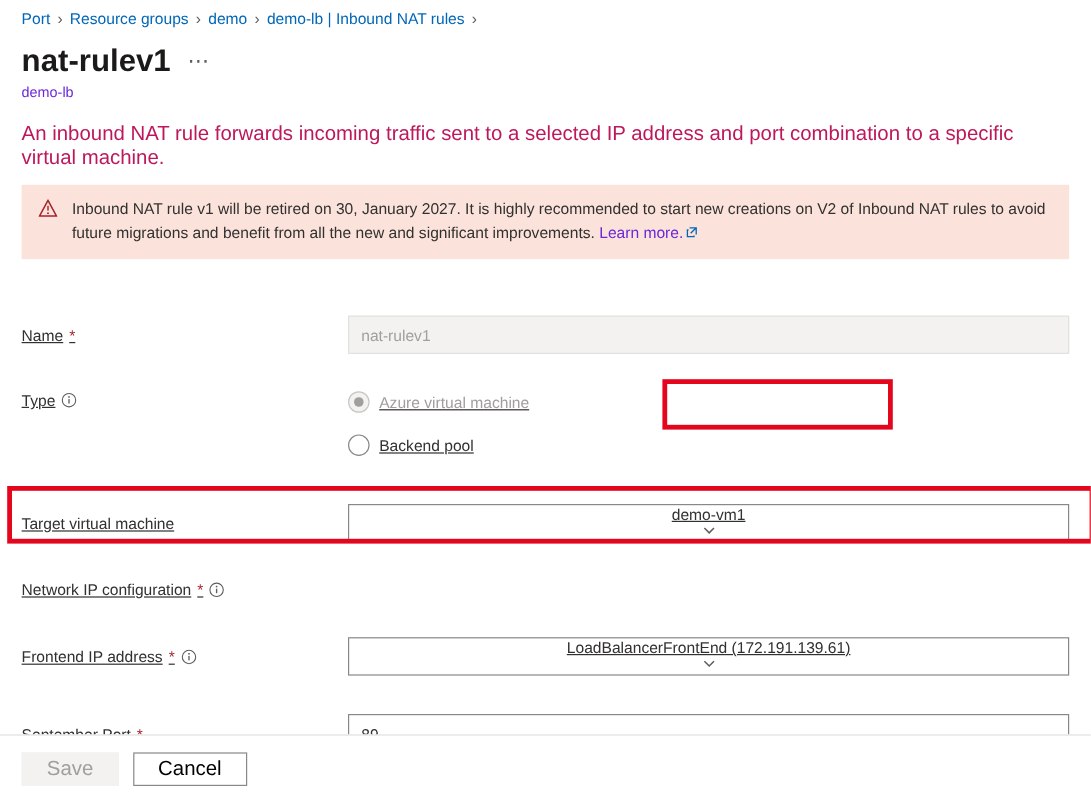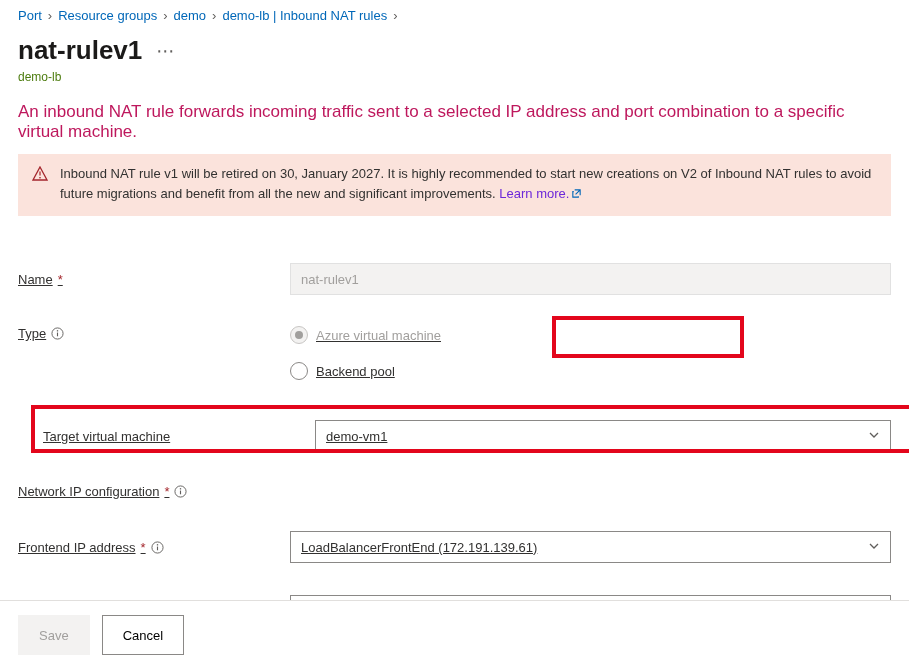--- a/index.html
+++ b/index.html
@@ -24,21 +24,21 @@
     font-size: 13px;
     flex-wrap: wrap;
   }
   .breadcrumb a { color: #0067b8; text-decoration: none; cursor: pointer; }
   .breadcrumb .sep { color: #605e5c; }
 
   
   .title-row { display: flex; align-items: center; gap: 14px; padding-top: 6px; }
   h1 { font-size: 26px; font-weight: 600; color: #1b1a19; }
   .more-dots { color: #605e5c; font-size: 18px; letter-spacing: 1px; cursor: pointer; }
-  .subtitle { color: #4d7c0f; font-size: 12px; padding: 4px 0 18px 0; }
+  .subtitle { color: #6d28d9; font-size: 12px; padding: 4px 0 18px 0; }
 
   .description { color: #be185d; font-size: 17px; padding-bottom: 12px; }
 
   
   .banner {
     display: flex;
     gap: 12px;
     background: #fbe3dc;
     padding: 10px 14px 12px 14px;
     line-height: 1.5;
@@ -103,20 +103,21 @@
     width: 100%;
     height: 32px;
     border: 1px solid #8a8886;
     background: #fff;
     display: flex;
     align-items: center;
     justify-content: space-between;
     padding: 0 10px;
     font-size: 13px;
     cursor: pointer;
+    flex-direction: column;
   }
   .chev { color: #605e5c; }
 
   .hl-red {
     position: absolute;
     border: 4px solid #e3061c;
     pointer-events: none;
   }
   #hl1 { left: 262px; top: -6px; width: 192px; height: 42px; }
   #hl2 { left: -12px; top: -6px; width: 906px; height: 48px; }
@@ -125,23 +126,23 @@
   .footer {
     position: absolute;
     left: 0; right: 0; bottom: 0;
     border-top: 1px solid #e1dfdd;
     padding: 14px 18px;
     display: flex;
     gap: 12px;
     background: #fff;
   }
   .btn {
-    height: 40px;
+    height: 28px;
     padding: 0 20px;
-    font-size: 13px;
+    font-size: 17px;
     border: 1px solid #8a8886;
     background: #fff;
     cursor: pointer;
   }
   .btn-primary {
     background: #f3f2f1;
     border: 1px solid #f3f2f1;
     color: #a19f9d;
     cursor: default;
   }
@@ -218,21 +219,21 @@
           <span>Azure virtual machine</span>
         </div>
         <div class="radio-row" style="margin-top:10px;">
           <span class="radio-circle"></span>
           <span>Backend pool</span>
         </div>
         <div id="hl1" class="hl-red"></div>
       </div>
     </div>
 
-    <div class="row" style="margin-top:18px; position:relative;margin-left:25px;">
+    <div class="row" style="margin-top:18px; position:relative;">
       <div class="label">
         <span>Target virtual machine</span>
       </div>
       <div class="control">
         <div class="select">
           <span>demo-vm1</span>
           <span class="chev"><svg width="12" height="12" viewBox="0 0 12 12">
                 <path d="M2 4l4 4 4-4" fill="none" stroke="#605e5c" stroke-width="1.3"></path>
               </svg></span>
         </div>

